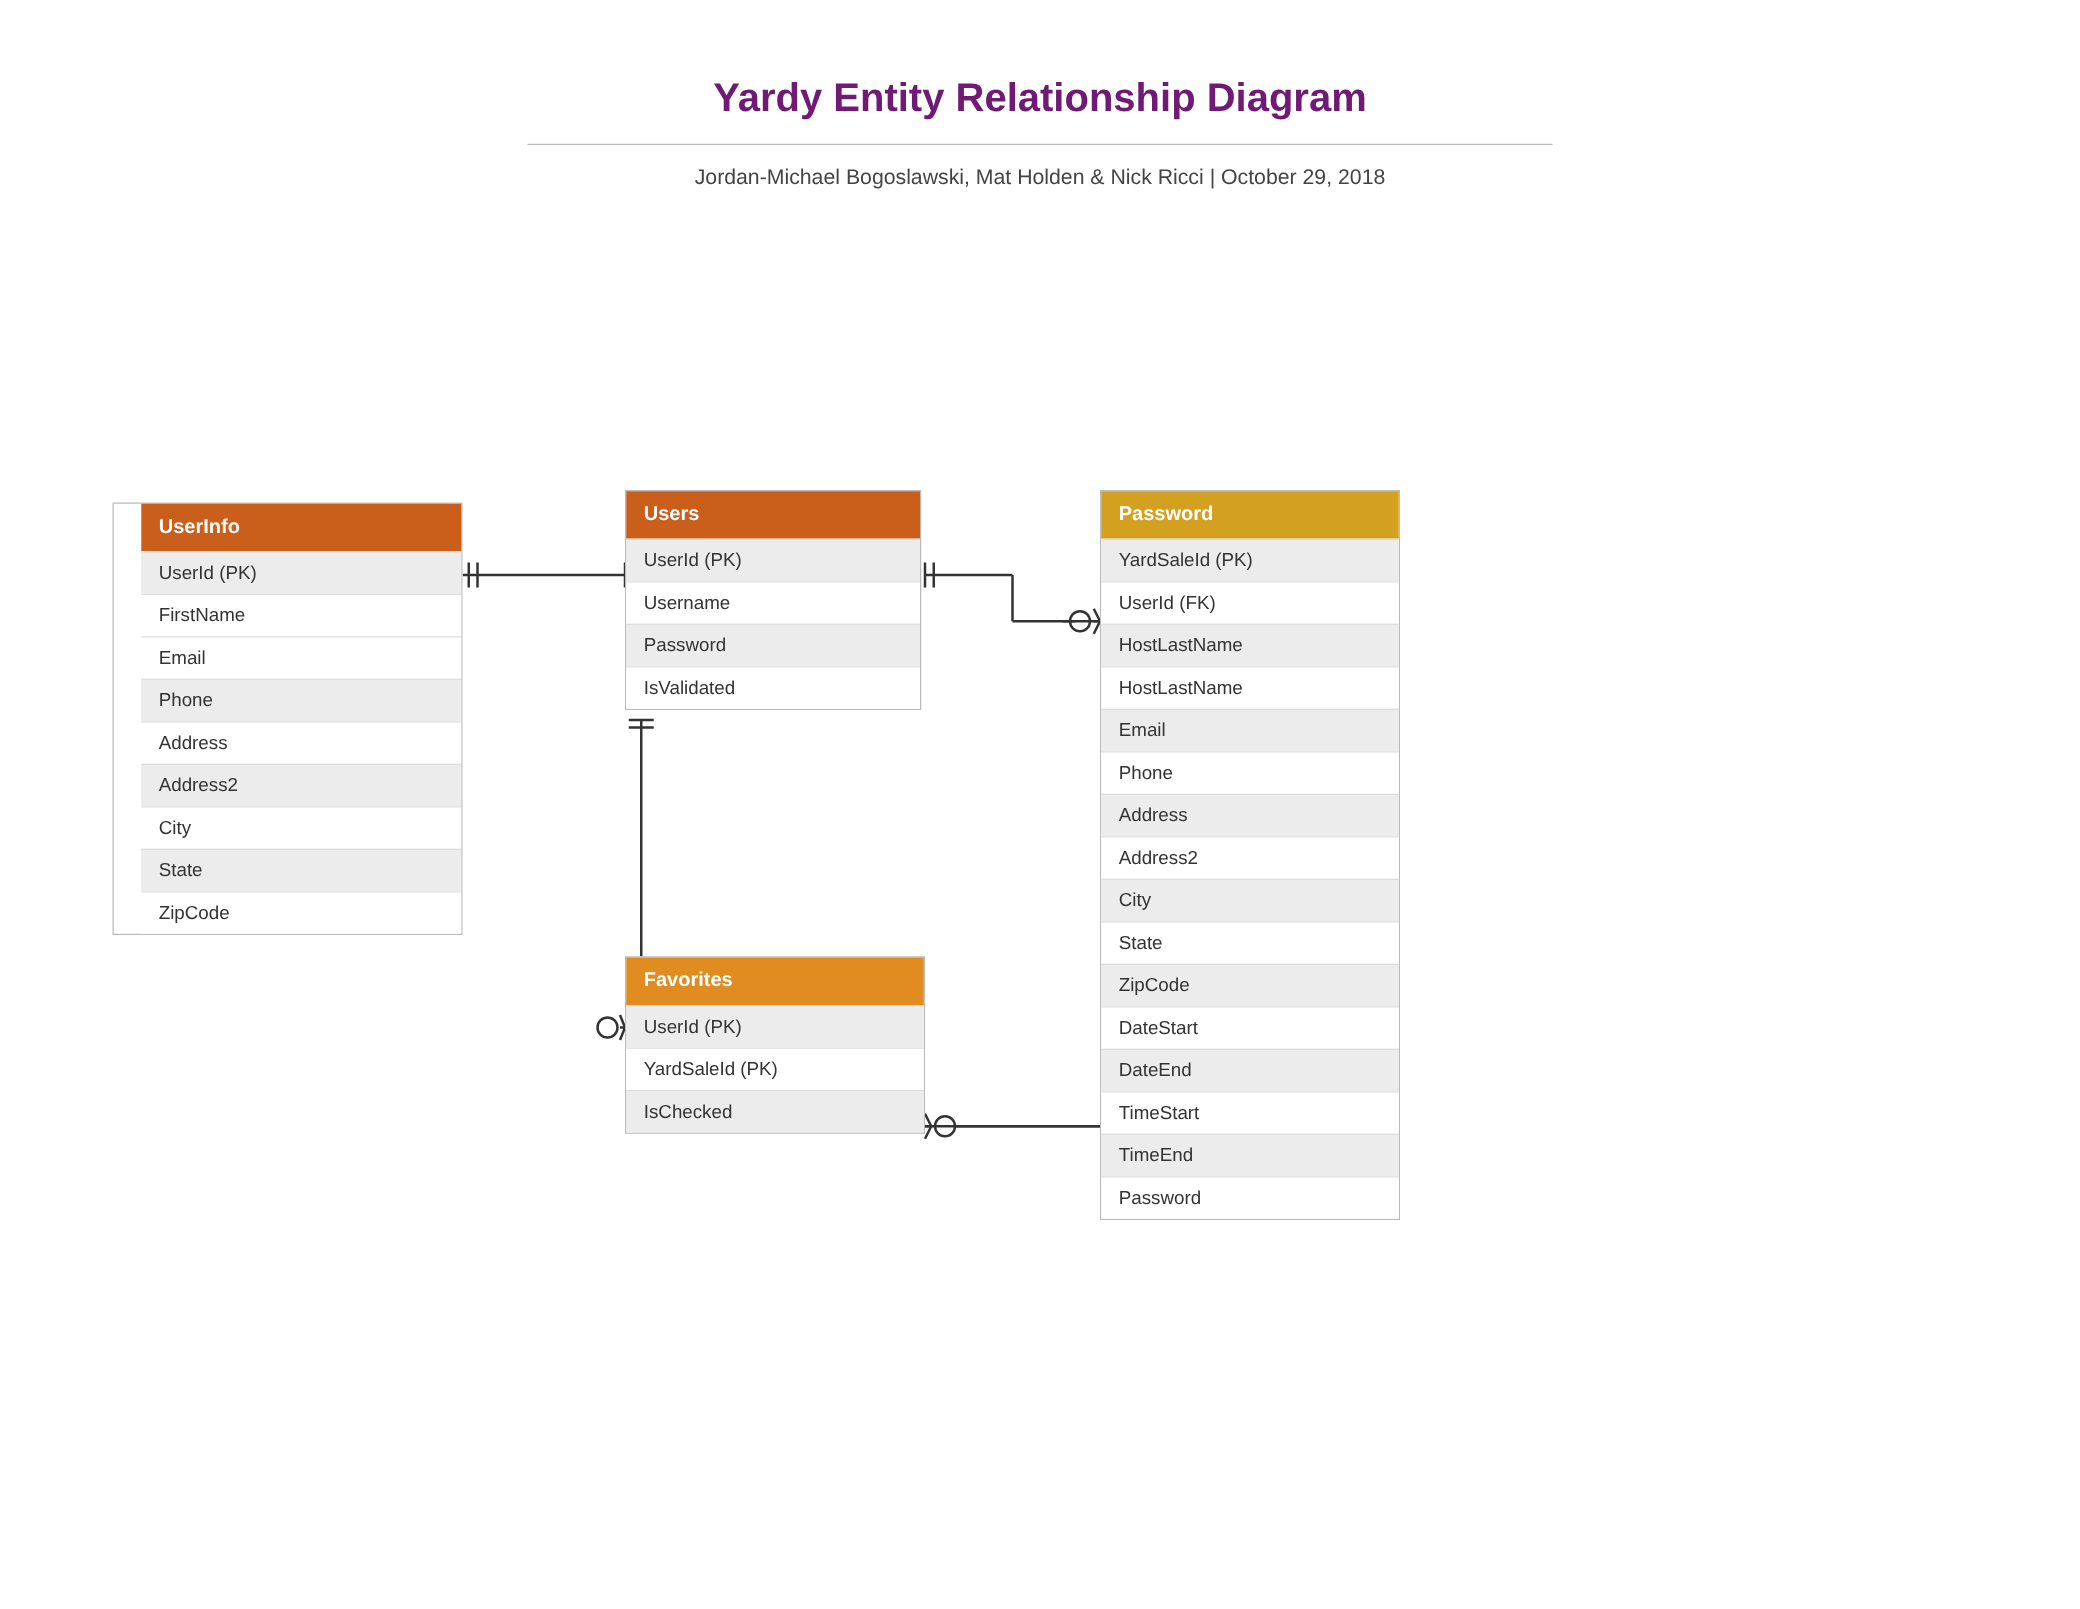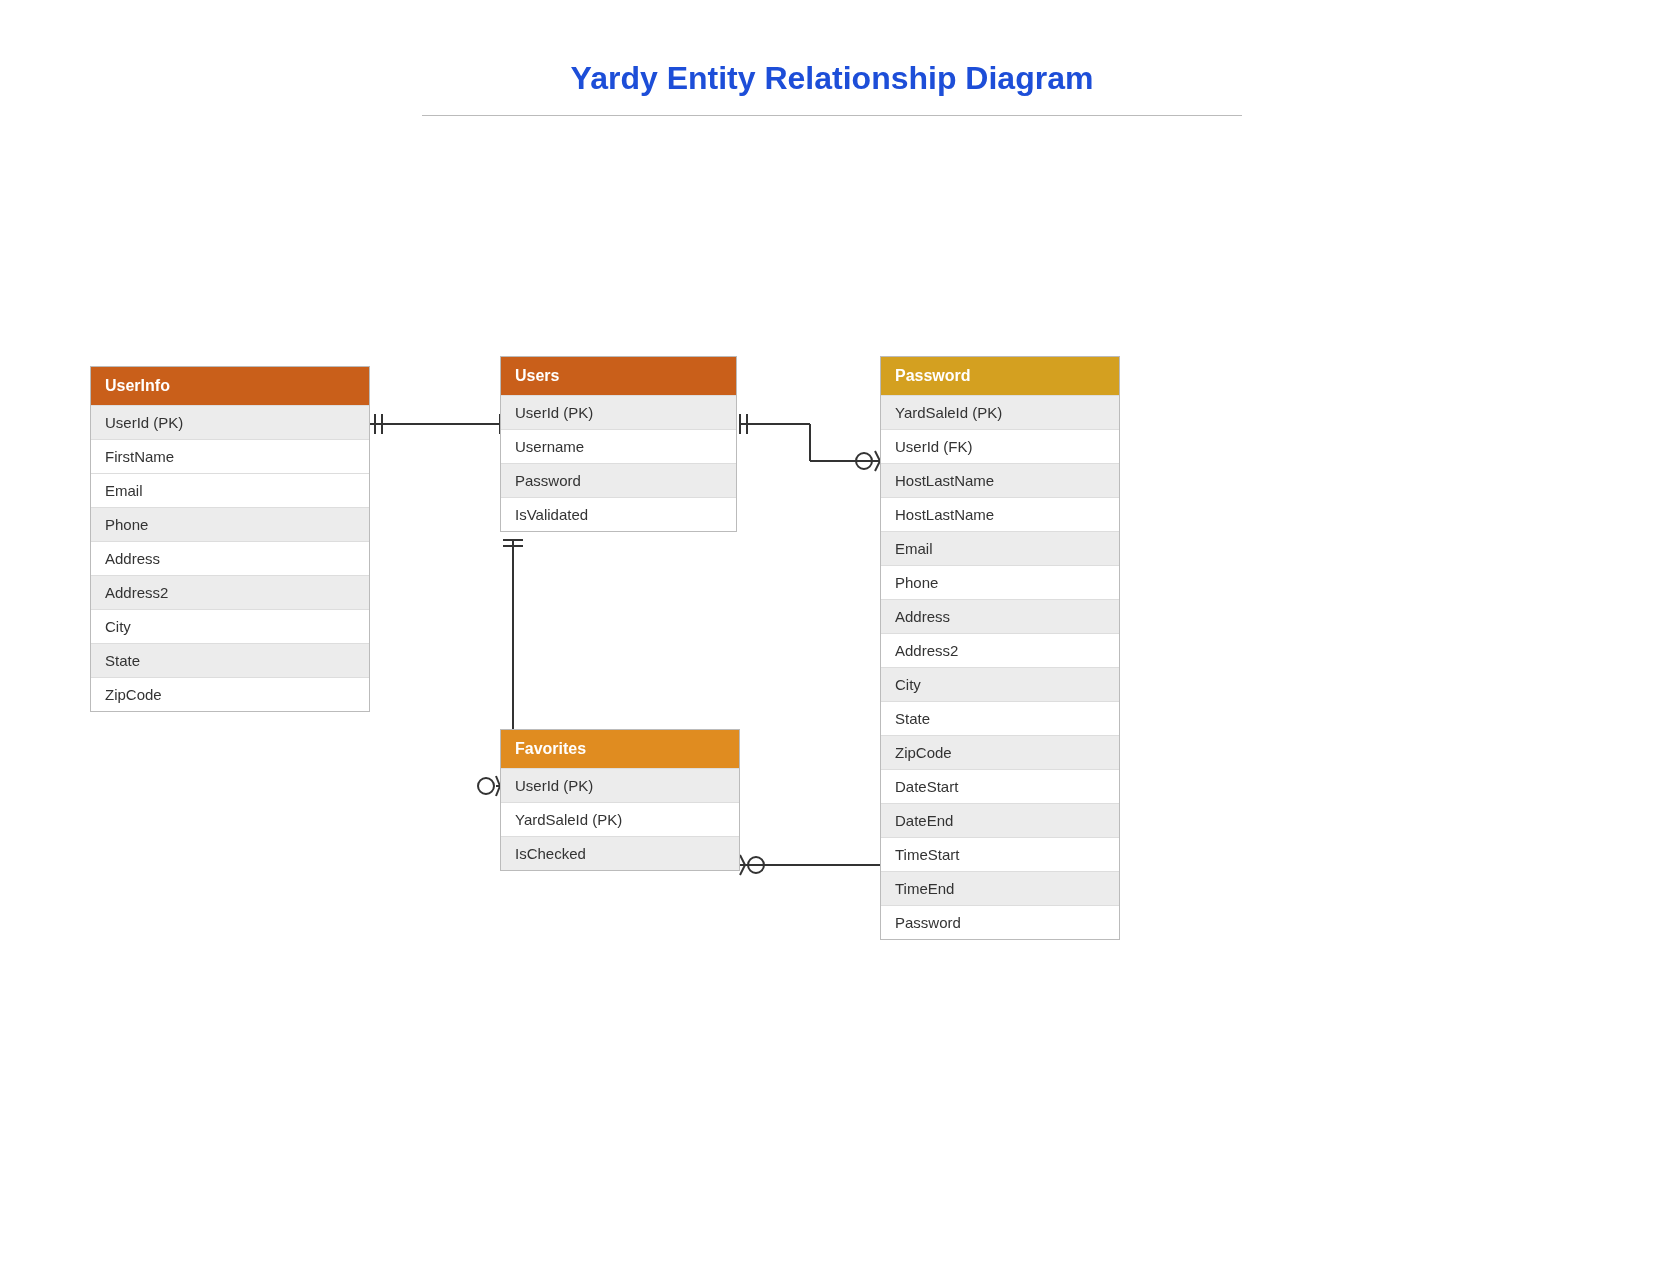--- a/index.html
+++ b/index.html
@@ -16,21 +16,21 @@
       position: relative;
     }
     .header {
       text-align: center;
       padding-top: 60px;
       padding-bottom: 20px;
     }
     .header h1 {
       font-size: 32px;
       font-weight: bold;
-      color: #1d4ed8;
+      color: #701a75;
     }
     .header-line {
       width: 820px;
       margin: 18px auto 0 auto;
       border-top: 1.5px solid #bbb;
     }
     .header-sub {
       text-align: center;
       color: #444;
       font-size: 17px;
@@ -81,20 +81,25 @@
     }
   </style>
 </head>
 <body>
 
 <div class="page">
 
   <div class="header">
     <h1>Yardy Entity Relationship Diagram</h1>
     <div class="header-line"></div>
+    <div class="header-sub">
+      <span>Jordan-Michael Bogoslawski, Mat Holden &amp; Nick Ricci</span>
+      <span> | </span>
+      <span>October 29, 2018</span>
+    </div>
   </div>
 
   <div class="erd-container">
 
     <svg class="connector-svg">
 
       <line x1="370" y1="258" x2="420" y2="258" stroke="#333" stroke-width="2"></line>
       <line x1="420" y1="258" x2="420" y2="258" stroke="#333" stroke-width="2"></line>
       <line x1="420" y1="258" x2="500" y2="258" stroke="#333" stroke-width="2"></line>
 
@@ -137,21 +142,21 @@
 
       <circle cx="756" cy="699" r="8" fill="none" stroke="#333" stroke-width="2"></circle>
 
       <line x1="740" y1="689" x2="745" y2="699" stroke="#333" stroke-width="2"></line>
       <line x1="740" y1="709" x2="745" y2="699" stroke="#333" stroke-width="2"></line>
       <line x1="740" y1="699" x2="745" y2="699" stroke="#333" stroke-width="2"></line>
 
       <line x1="765" y1="699" x2="895" y2="699" stroke="#333" stroke-width="2"></line>
     </svg>
 
-    <div class="entity" style="left: 90px; top: 200px; width: 280px;">
+    <div class="entity" style="left: 90px; top: 200px; width: 280px; padding-left: 22px;">
       <div class="entity-header orange">UserInfo</div>
       <div class="entity-row alt">UserId (PK)</div>
       <div class="entity-row white">FirstName</div>
       <div class="entity-row white">Email</div>
       <div class="entity-row alt">Phone</div>
       <div class="entity-row white">Address</div>
       <div class="entity-row alt">Address2</div>
       <div class="entity-row white">City</div>
       <div class="entity-row alt">State</div>
       <div class="entity-row white">ZipCode</div>

